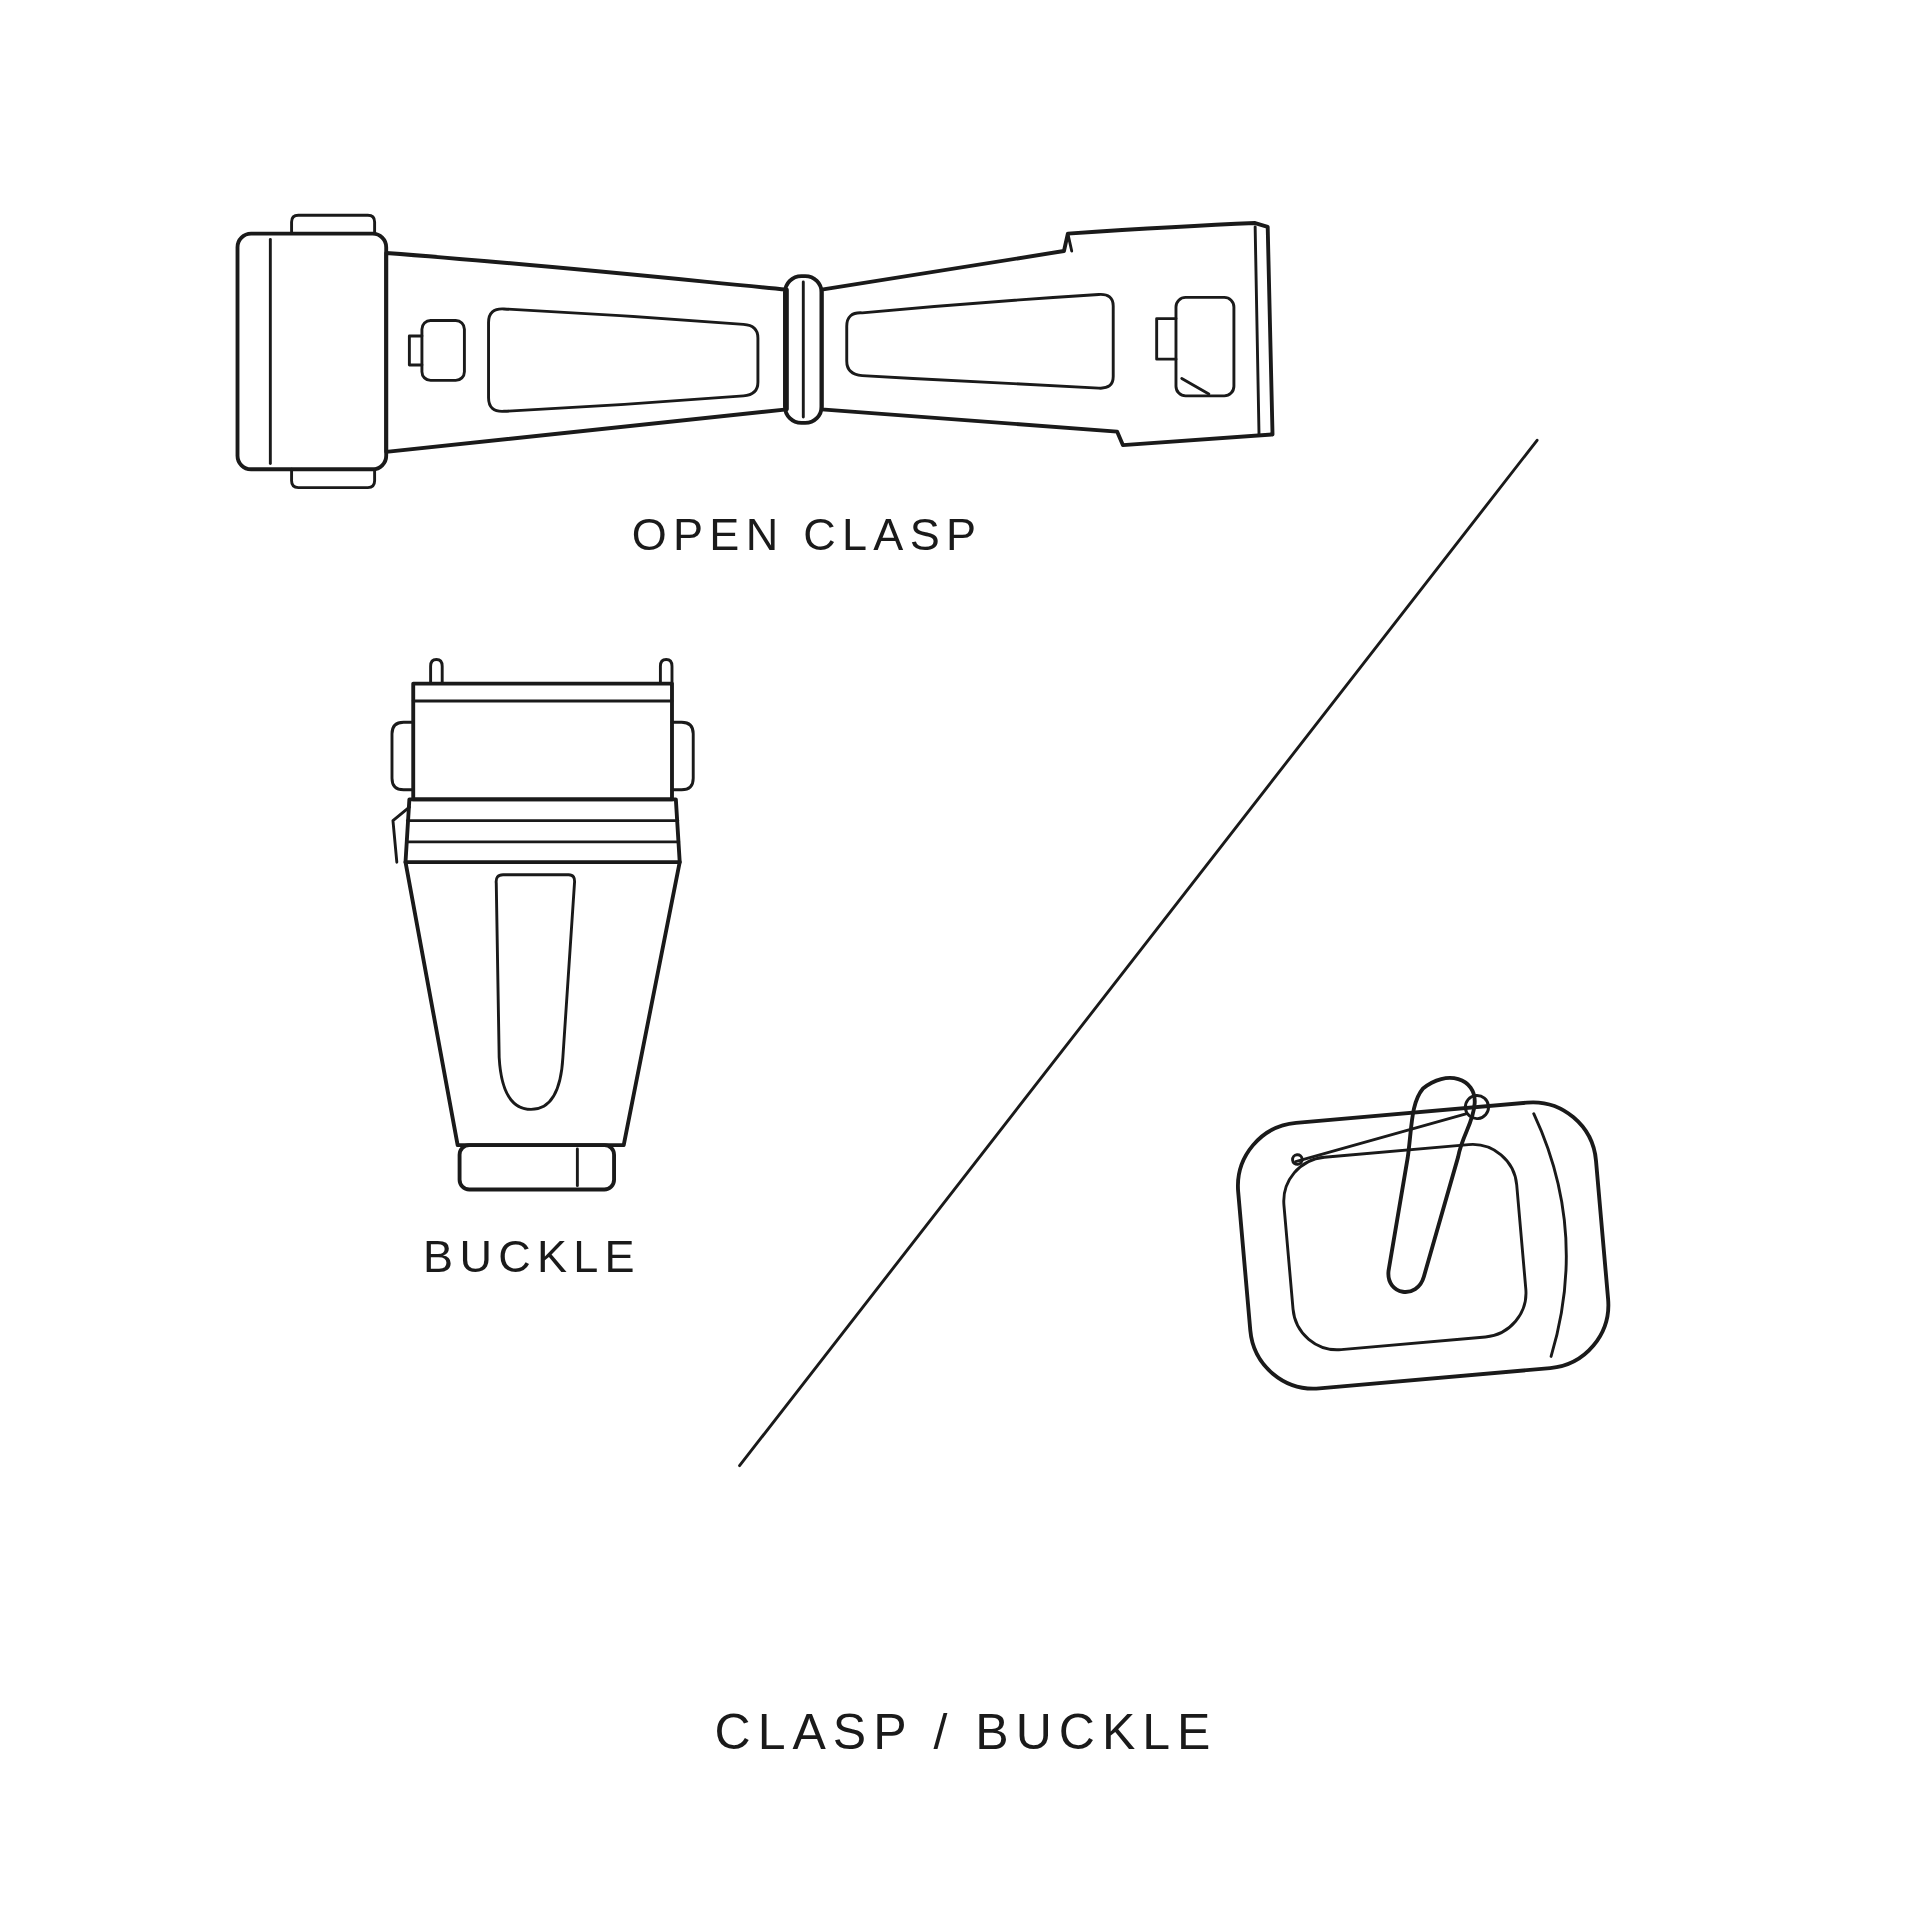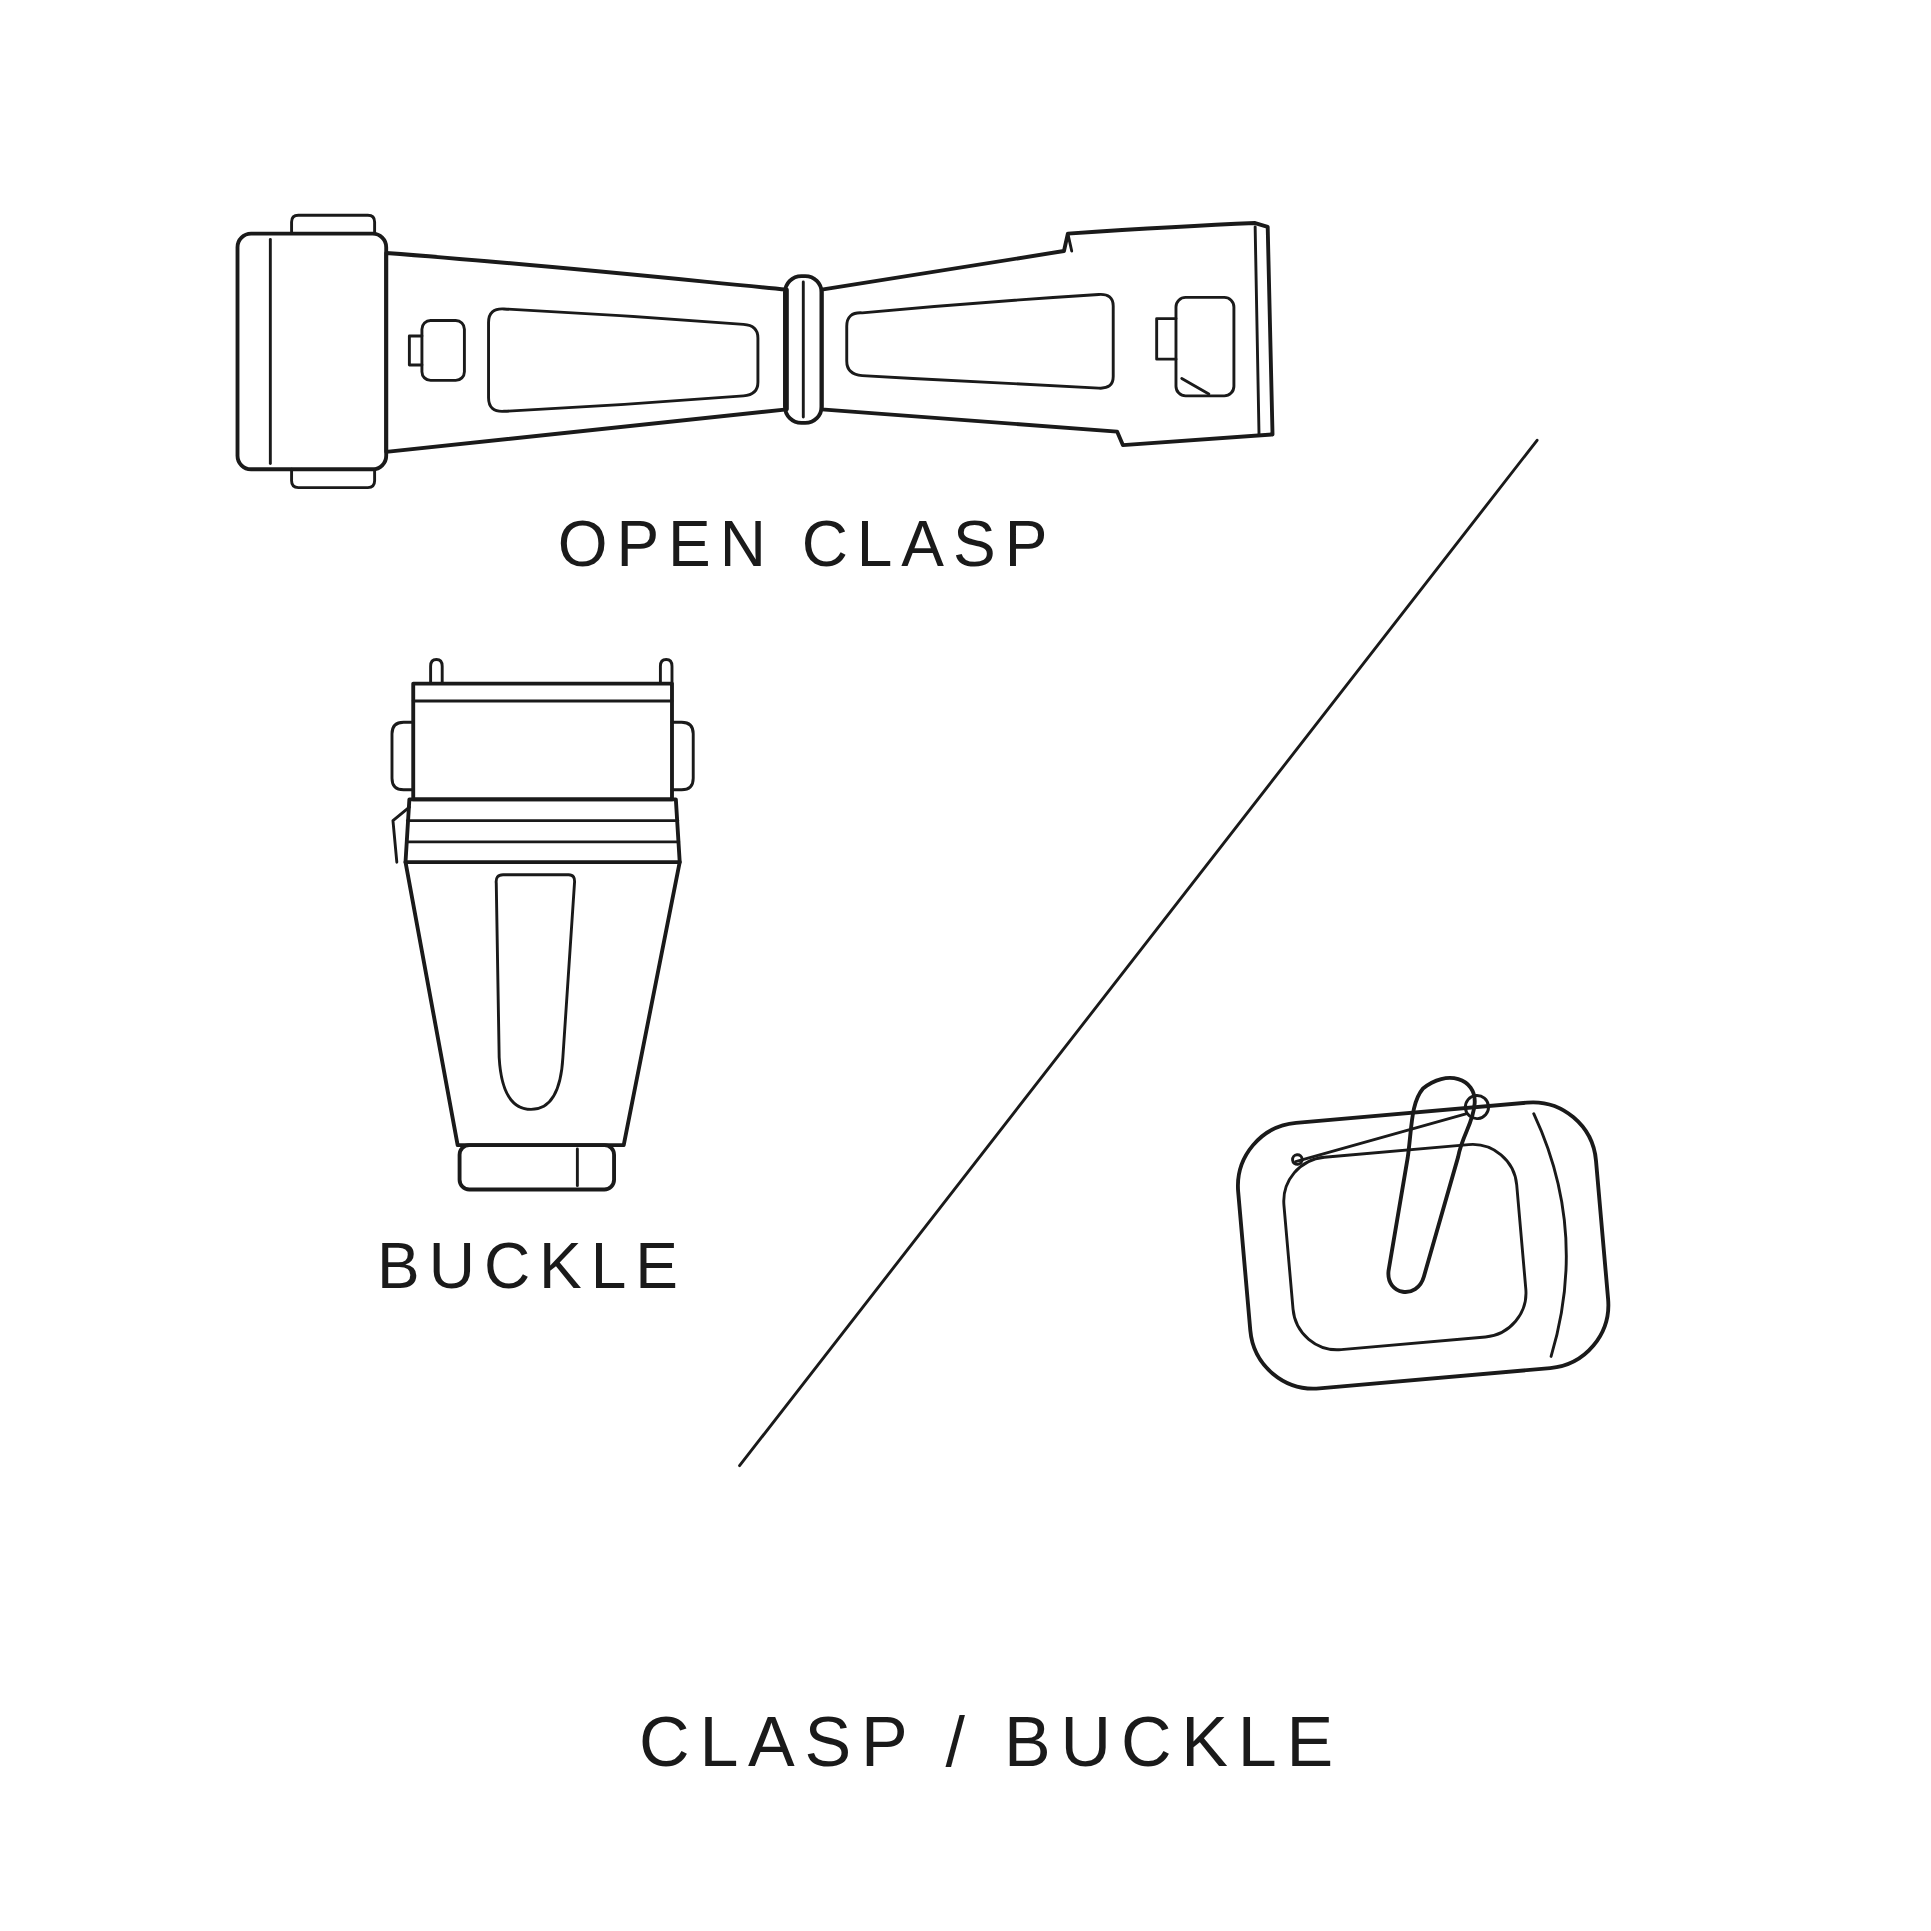--- a/index.html
+++ b/index.html
@@ -25,38 +25,37 @@
   }
   .w4 { stroke-width: 4; }
   .w3 { stroke-width: 3; }
   .whitefill { fill: #ffffff; }
   .label {
     position: absolute;
     transform: translateX(-50%);
     white-space: nowrap;
     color: #1a1a1a;
     letter-spacing: 0.14em;
-    font-size: 64px;
+    font-size: 45px;
     line-height: 1;
     font-weight: 400;
   }
   .caption-open   { left: 807px;  top: 512px; }
   .caption-closed { left: 532px;  top: 1234px; }
   .page-title {
     position: absolute;
     left: 966px;
     top: 1707px;
     transform: translateX(-50%);
     white-space: nowrap;
-    font-size: 70px;
+    font-size: 50px;
     letter-spacing: 0.14em;
     line-height: 1;
     font-weight: 400;
     color: #1a1a1a;
-    margin-left: 25px;
   }
 </style>
 </head>
 <body>
 
 <div class="page">
 
   <svg class="diagram-svg" viewBox="0 0 2000 2000" xmlns="http://www.w3.org/2000/svg">
 
     <g>

